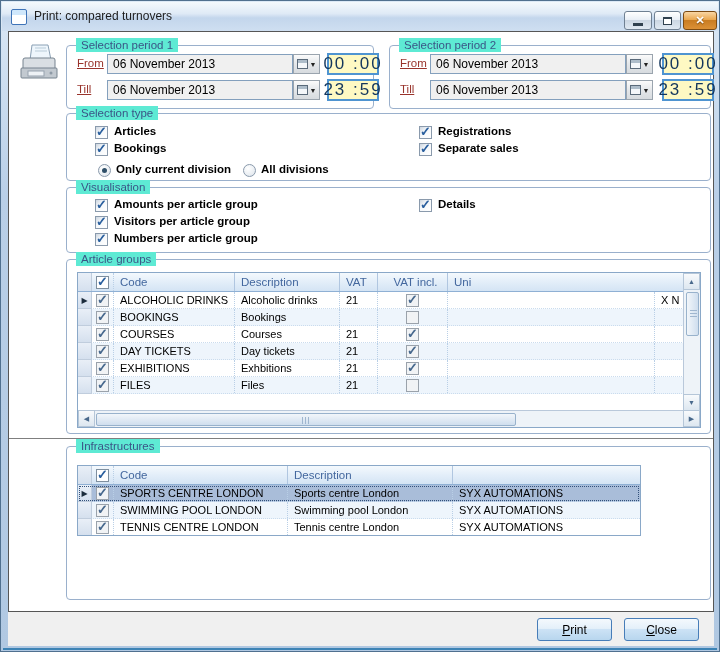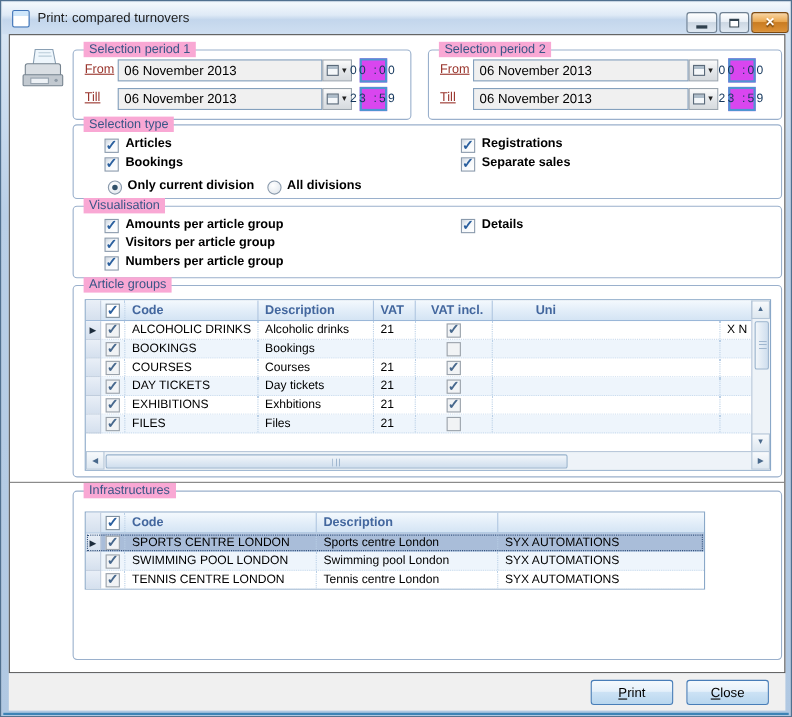--- a/index.html
+++ b/index.html
@@ -33,53 +33,53 @@
   
   .content { position:absolute; left:7px; top:30px; width:706px; height:581px;
     background:#fff; border:1px solid #565656; }
   .divider { position:absolute; left:0; top:406px; width:704px; height:1px; background:#7f7f7f; }
 
   
   .printer { position:absolute; left:8px; top:10px; width:44px; height:48px; }
 
   
   .grp { position:absolute; border:1px solid #9ab0cc; border-radius:4px; background:#fff; }
-  .glab { position:absolute; top:-8px; left:9px; background:#f9a8d4; padding:0 5px;
+  .glab { position:absolute; top:-8px; left:9px; background:#5eead4; padding:0 5px;
     font-size:11.5px; color:#3a5586; line-height:14px; }
 
   .lbl { position:absolute; font-size:11.5px; color:#000; white-space:nowrap;font-weight:bold; }
   .linklbl { color:#99332b; text-decoration:underline; font-size:11.5px; position:absolute; }
 
   .datefield { position:absolute; height:20px; background:#f0f0f0; border:1px solid #84a0bd;
     font-size:12px; color:#000; line-height:18px; padding-left:5px; white-space:nowrap; overflow:hidden; }
   .calbtn { position:absolute; height:20px; width:27px; border:1px solid #9aa4ae;
     background:linear-gradient(#fbfbfb,#e4e7ea 50%,#d7dbdf); display:flex; align-items:center; justify-content:center; gap:2px; }
   .cal-ico { width:11px; height:10px; border:1px solid #5a6a7a; background:
     linear-gradient(#aebdca 0 3px, #f4f7fa 3px); }
   .chev { font-size:7px; color:#222; }
-  .timefield { position:absolute; height:22px; width:25px; background:#d946ef; border:2px solid #4f94d1;
-    font-size:11px; color:#13365c; letter-spacing:2px; display:flex; align-items:center; justify-content:center; white-space:pre; }
+  .timefield { position:absolute; height:22px; width:52px; background:#fef9c3; border:2px solid #4f94d1;
+    font-size:17px; color:#13365c; letter-spacing:2px; display:flex; align-items:center; justify-content:center; white-space:pre; }
 
   
   .cb { position:absolute; width:13px; height:13px; border:1px solid #8a9aac;
     background:linear-gradient(135deg,#cdd6e0,#f4f7fa 40%,#ffffff); }
   .cb.on::after { content:"\2713"; position:absolute; left:0px; top:-3px; font-size:13px; font-weight:bold; color:#2a5f9e; }
   .cbi { position:relative; display:inline-block; width:13px; height:13px; border:1px solid #9aa2ab; flex:none;
     background:#f1f3f5; }
   .cbi.on::after { content:"\2713"; position:absolute; left:0px; top:-3px; font-size:13px; font-weight:bold; color:#47688d; }
   .cbi.hd { background:#fff; border-color:#7e8f9f; }
   .cbi.hd.on::after { color:#2a5f9e; }
   .rad { position:absolute; width:13px; height:13px; border-radius:50%; border:1px solid #8a9aac;
     background:radial-gradient(circle at 38% 32%, #ffffff, #dde4eb); }
   .rad.on::after { content:""; position:absolute; left:3px; top:3px; width:5px; height:5px; border-radius:50%; background:#2f4f68; }
 
   
   .grid { position:absolute; border:1px solid #8aa8c8; background:#fff; overflow:hidden; }
   .ghead { display:flex; height:19px; background:linear-gradient(#f4f9fd,#e3eef9 50%,#d4e4f4);
-    border-bottom:1px solid #8fb0d4;font-weight:bold; }
+    border-bottom:1px solid #8fb0d4; }
   .gh { font-size:11.5px; color:#43679e; line-height:18px; padding-left:6px; border-right:1px solid #b0c6e0;
     white-space:nowrap; overflow:hidden; flex:none; }
   .gsel { flex:none; width:14px; background:linear-gradient(#e9eff7,#d5e0ee); border-right:1px solid #c0cddd;
     display:flex; align-items:center; justify-content:center; }
   .gcbc { flex:none; width:22px; display:flex; align-items:center; justify-content:center; border-right:1px dotted #b9cfe6; }
   .trow { display:flex; height:17px; border-bottom:1px dotted #cadcee; background:#fff; }
   .trow.alt { background:#eef5fc; }
   .trow.sel { background:#a9bdd9; outline:1px dotted #33517a; outline-offset:-2px; }
   .trow .gsel { border-bottom:1px solid #c0cddd; margin-bottom:-1px; }
   .c { flex:none; font-size:11px; color:#000; line-height:16px; padding-left:6px; border-right:1px dotted #b9cfe6;
@@ -207,21 +207,21 @@
       <div class="grid" style="left:10px; top:12px; width:624px; height:156px;">
         <div class="ghead">
           <div class="gsel"></div>
           <div class="gcbc">
               <span class="cbi hd on"></span>
             </div>
           <div class="gh" style="width:121px;">Code</div>
           <div class="gh" style="width:105px;">Description</div>
           <div class="gh" style="width:38px;">VAT</div>
           <div class="gh" style="width:70px;text-align:center;">VAT incl.</div>
-          <div class="gh" style="width:28px; border-right:none;margin-left:33px;">Uni</div>
+          <div class="gh" style="width:28px; border-right:none;">Uni</div>
         </div>
 
         <div class="trow">
           <div class="gsel">
               <span class="curarrow">▶</span>
             </div>
           <div class="gcbc">
               <span class="cbi on"></span>
             </div>
           <div class="c" style="width:121px;">ALCOHOLIC DRINKS</div>

